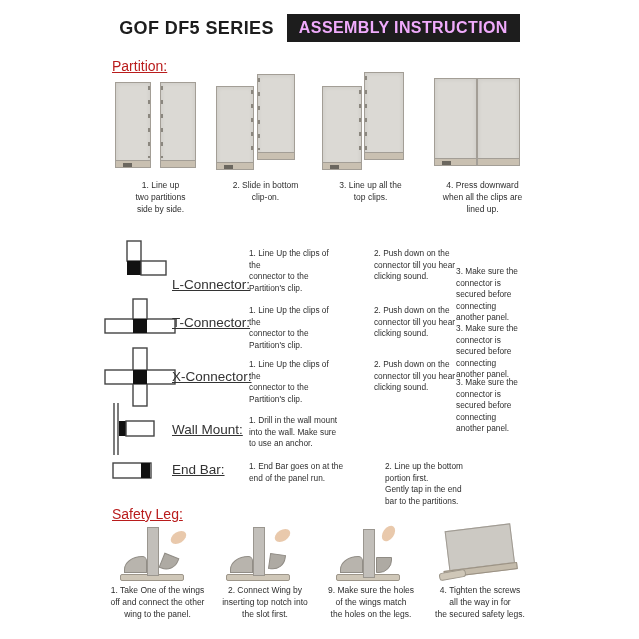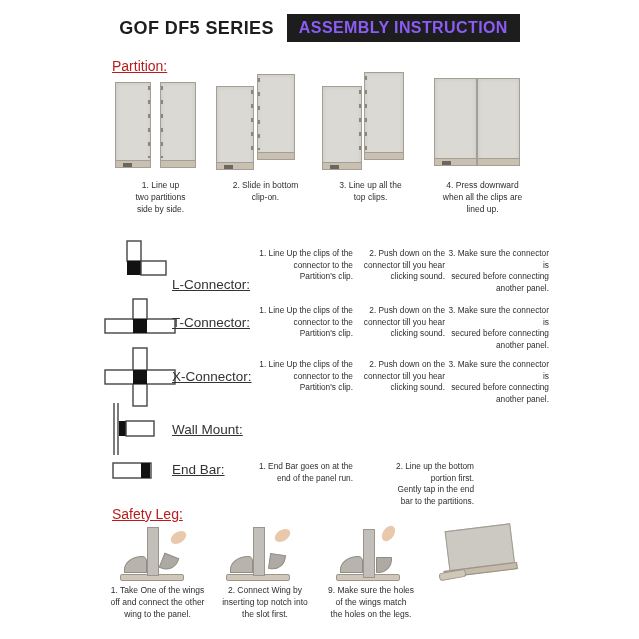--- a/index.html
+++ b/index.html
@@ -2,43 +2,43 @@
 <html><head>
 <meta charset="utf-8">
 <style>
   * { margin:0; padding:0; box-sizing:border-box; }
   html,body { background:#fff; font-family:"Liberation Sans", sans-serif; color:#2e2e2e; }
   .page { position:relative; width:639px; height:639px; background:#ffffff; overflow:hidden; }
 
   
   .hdr { position:absolute; top:14px; left:0; width:100%; display:flex; justify-content:center; align-items:center; gap:13px; }
   .title { font-size:18px; font-weight:bold; letter-spacing:.4px; color:#1d1d1d; }
-  .badge { background:#1d1d1d; color:#8b5cf6; font-size:16px; font-weight:bold; padding:5px 12px; letter-spacing:.4px; }
+  .badge { background:#1d1d1d; color:#f0abfc; font-size:16px; font-weight:bold; padding:5px 12px; letter-spacing:.4px; }
 
   
   .sec-label { position:absolute; font-size:14px; color:#b91c1c; text-decoration:underline; white-space:nowrap; }
 
   
   .fig { position:absolute; }
   .panel { position:absolute; background:#dbd9d4; border:1px solid #a39e96; box-shadow:inset 0 0 5px rgba(0,0,0,.08); }
   .rail { position:absolute; left:-1px; right:-1px; bottom:-1px; height:8px; background:#c9c0b1; border:1px solid #a39e96; }
   .chip { position:absolute; left:7px; top:2px; width:9px; height:4px; background:#6b675f; }
   .edge { position:absolute; top:3px; bottom:9px; width:2px; background:repeating-linear-gradient(#8b877f 0 4px, transparent 4px 14px); }
   .edge.r { right:0; } .edge.l { left:0; }
 
   
   .step { position:absolute; font-size:8.5px; line-height:1.4; text-align:center; white-space:pre-line; color:#2e2e2e; }
 
   
   .crow { position:absolute; left:0; width:639px; height:58px; }
   .cicon { position:absolute; }
   .clabel { position:absolute; left:172px; font-size:13.5px; color:#333; text-decoration:underline; white-space:nowrap; }
   .csteps { position:absolute; left:249px; width:300px; display:flex; }
-  .cstep { font-size:8.3px; line-height:1.4; text-align:right; white-space:pre-line; color:#2e2e2e; }
-  .cw1 { width:104px; } .cw2 { width:92px; } .cw3 { width:104px; }
+  .cstep { font-size:8.3px; line-height:1.4; text-align:left; white-space:pre-line; color:#2e2e2e; }
+  .cw1 { width:104px; } .cw2 { width:92px;margin-left:32px; } .cw3 { width:104px;margin-top:18px; }
 
   
   .sfig { position:absolute; }
   .sbase { position:absolute; left:2px; bottom:1px; width:64px; height:7px; background:#cfc7b8; border:1px solid #9d968a; border-radius:2px; }
   .spost { position:absolute; left:29px; top:1px; width:12px; height:49px; background:#c2bfba; border:1px solid #9a968f; }
   .swing { position:absolute; left:6px; bottom:9px; width:23px; height:17px; background:#b8b4ad; border:1px solid #918d86; border-radius:100% 6px 0 0; }
   .swing2 { position:absolute; right:11px; bottom:11px; width:16px; height:16px; background:#aeaaa3; border:1px solid #8f8b84; transform:rotate(22deg); border-radius:0 0 13px 0; }
   .shand { position:absolute; right:1px; top:6px; width:17px; height:11px; background:#e9c9ac; border-radius:50%; transform:rotate(-32deg); }
   .s4panel { position:absolute; right:3px; top:1px; width:66px; height:40px; background:#ccc9c3; border:1px solid #a09b93; transform:rotate(-7deg); transform-origin:right bottom; }
   .s4rail { position:absolute; right:1px; top:40px; width:74px; height:7px; background:#c4bbab; border:1px solid #9a9184; transform:rotate(-7deg); transform-origin:right top; }
@@ -176,30 +176,33 @@
 
   <div class="crow" style="top:403px;">
     <svg class="cicon" style="left:106px;top:0;" width="62" height="52" viewBox="0 0 62 52">
       <line x1="8" y1="0" x2="8" y2="52" stroke="#444" stroke-width="1.4"></line>
       <line x1="12" y1="0" x2="12" y2="52" stroke="#444" stroke-width="1.4"></line>
       <rect x="13" y="18" width="7" height="15" fill="#111"></rect>
       <rect x="20" y="18" width="28" height="15" fill="#fff" stroke="#444" stroke-width="1.4"></rect>
     </svg>
     <div class="clabel" style="top:19px;">Wall Mount:</div>
     <div class="csteps" style="top:12px;">
+      <div class="cstep cw1">1.  Drill in the wall mount
+into the wall. Make sure
+to use an anchor.</div>
     </div>
   </div>
 
   <div class="crow" style="top:457px;">
     <svg class="cicon" style="left:112px;top:4px;" width="48" height="20" viewBox="0 0 48 20">
       <rect x="1" y="2" width="38" height="15" fill="#fff" stroke="#444" stroke-width="1.4"></rect>
       <rect x="29" y="2" width="9" height="15" fill="#111"></rect>
     </svg>
     <div class="clabel" style="top:5px;">End Bar:</div>
-    <div class="csteps" style="top:4px;gap:29px;">
+    <div class="csteps" style="top:4px;">
       <div class="cstep cw1">1.  End Bar goes on at the
 end of the panel run.</div>
       <div class="cstep cw2">2.  Line up the bottom
 portion first.
 Gently tap in the end
 bar to the partitions.</div>
     </div>
   </div>
 
   <div class="sec-label" style="left:112px;top:506px;">Safety Leg:</div>
@@ -233,14 +236,17 @@
 
   <div class="step" style="left:100px;top:585px;width:115px;">1.  Take One of the wings
 off and connect the other
 wing to the panel.</div>
   <div class="step" style="left:210px;top:585px;width:110px;">2.  Connect Wing by
 inserting top notch into
 the slot first.</div>
   <div class="step" style="left:315px;top:585px;width:112px;">9.  Make sure the holes
 of the wings match
 the holes on the legs.</div>
+  <div class="step" style="left:420px;top:585px;width:120px;">4.  Tighten the screws
+all the way in for
+the secured safety legs.</div>
 
 </div>
 
 </body></html>

